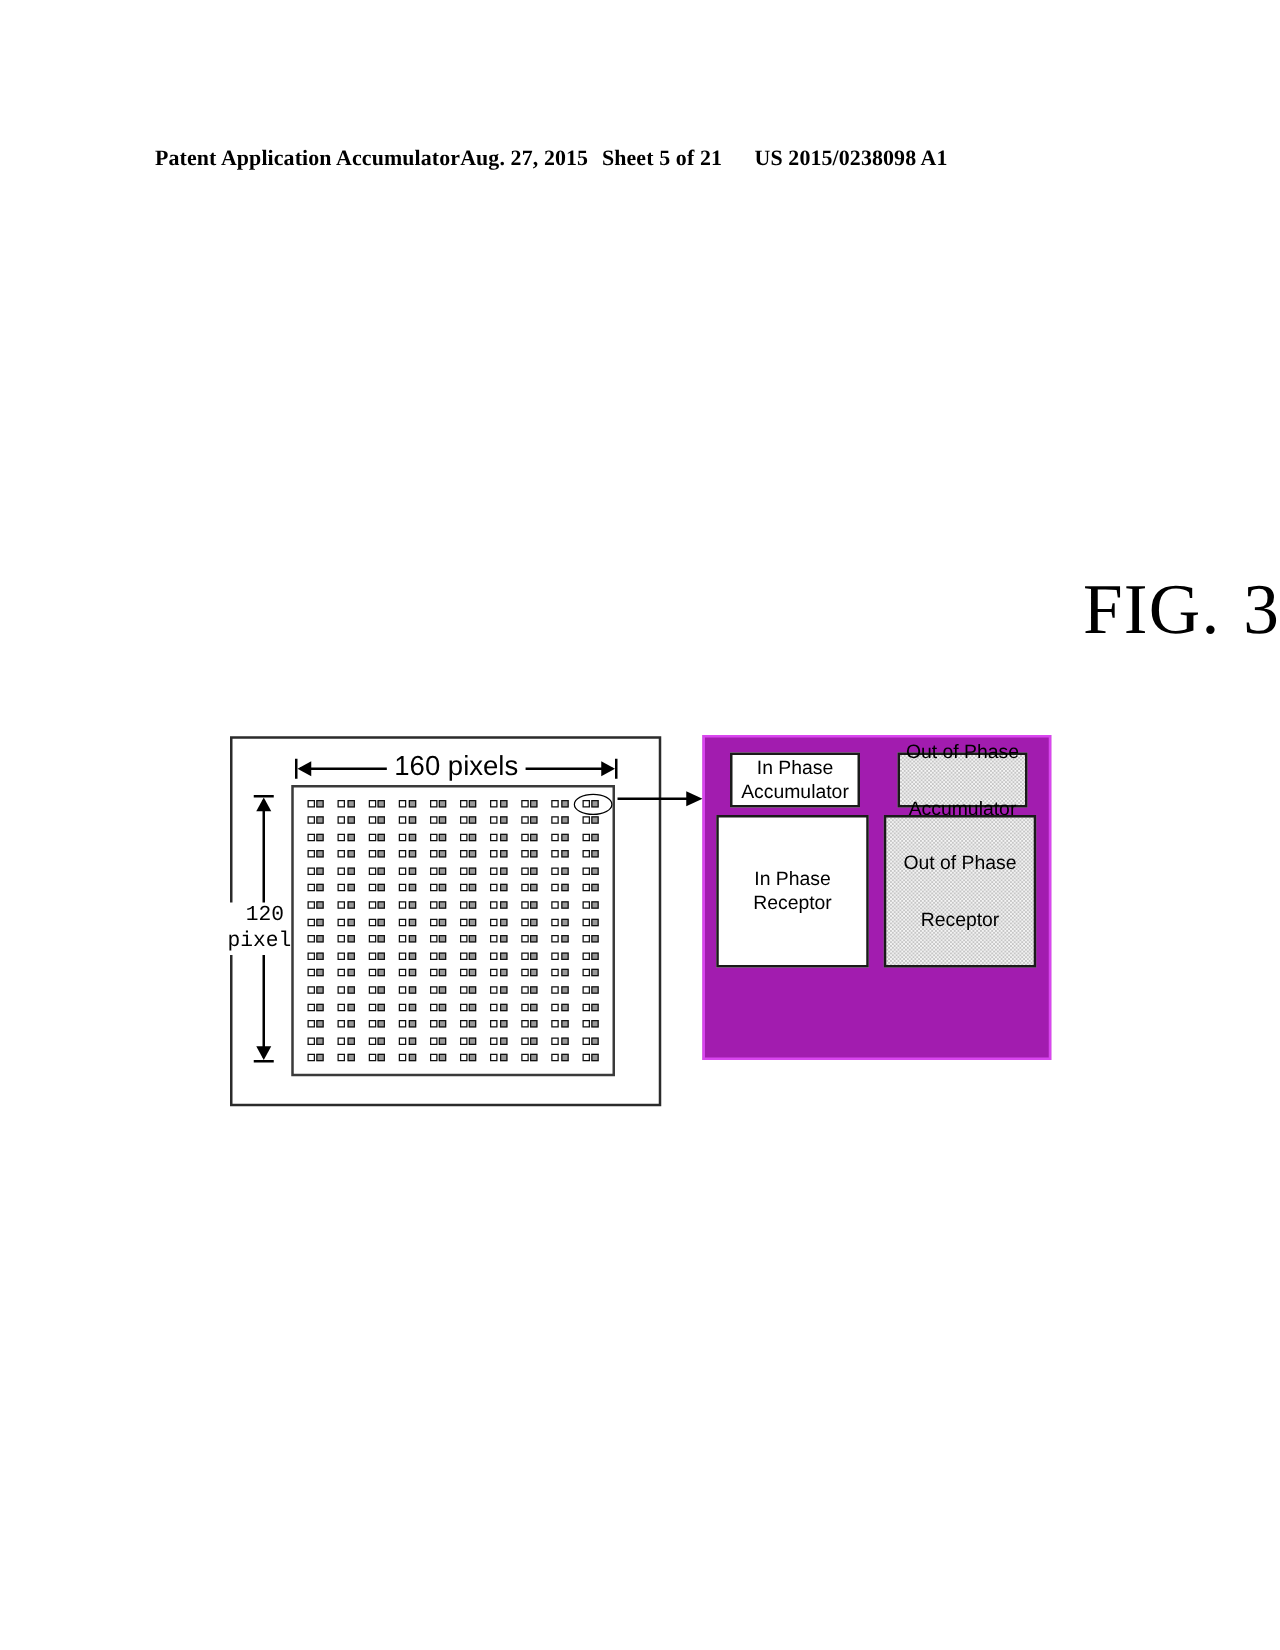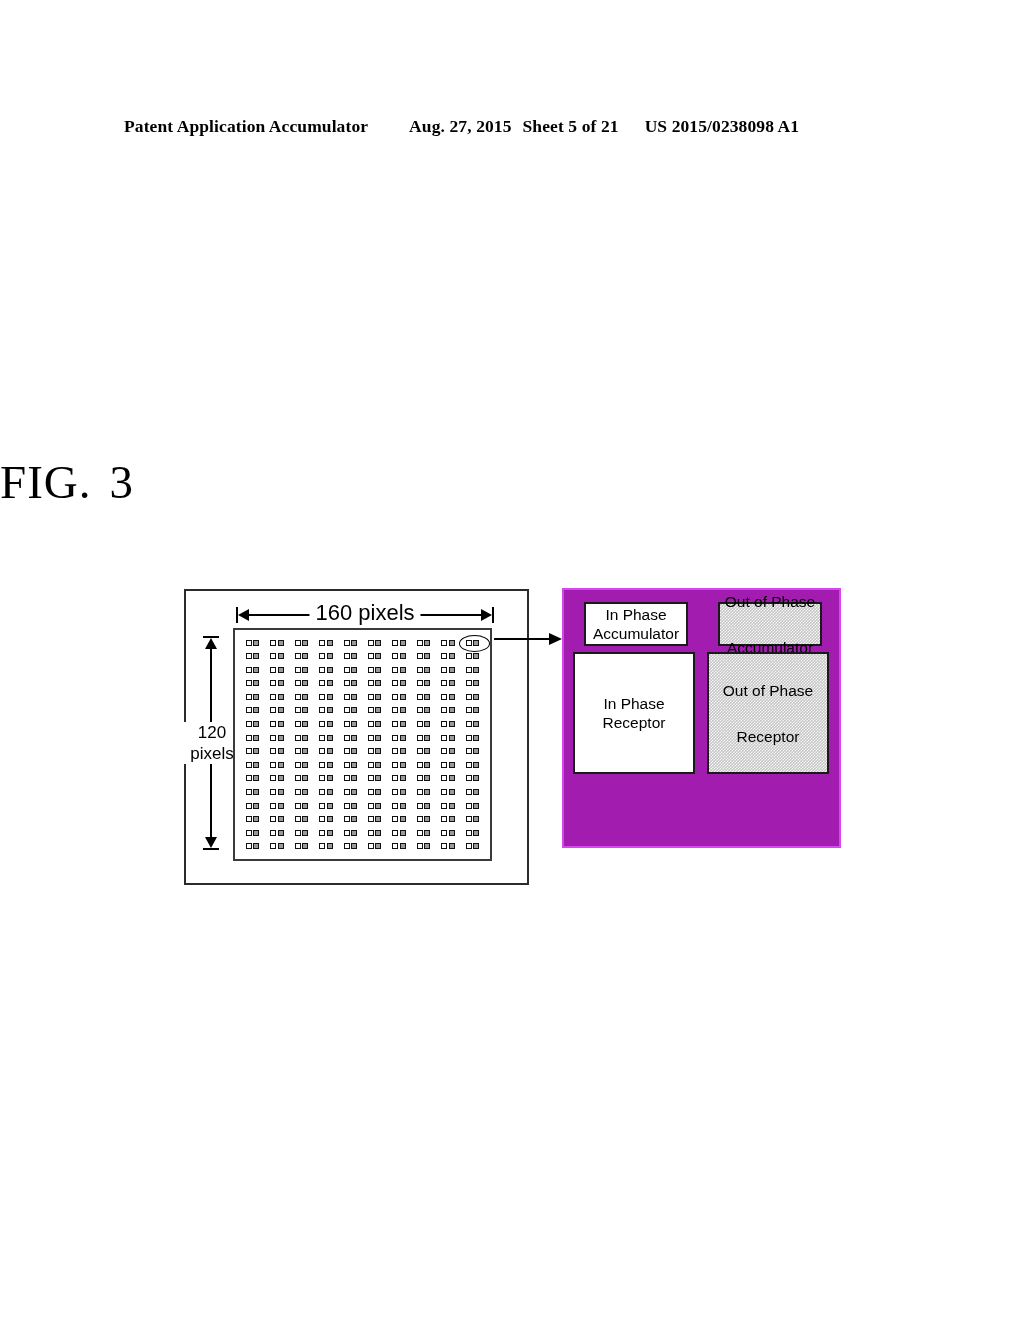--- a/index.html
+++ b/index.html
@@ -26,39 +26,38 @@
     font-family: "Liberation Serif", serif;
     font-weight: bold;
     font-size: 17.5px;
     letter-spacing: 0.1px;
     white-space: nowrap;
     display: flex;
     align-items: baseline;
   }
   #page-header .hdr-pub { }
   #page-header .hdr-date {
-    margin-left: 41px;
   }
   #page-header .hdr-sheet {
     margin-left: 11px;
     margin-top: 28px;
   }
   #page-header .hdr-docnum {
     margin-left: 26px;
   }
 
   
   #fig-title {
     position: absolute;
     top: 455px;
     left: 0;
     width: 1024px;
-    text-align: left;
+    text-align: right;
     font-family: "Liberation Serif", serif;
-    font-size: 47px;
+    font-size: 57px;
     letter-spacing: 1px;
   }
   #fig-title .fig-word { }
   #fig-title .fig-num { margin-left: 18px; }
 
   
   #drawing {
     position: absolute;
     left: 0;
     top: 0;
@@ -242,20 +241,21 @@
   }
   #dim-vertical-label {
     position: absolute;
     left: 182px;
     top: 722px;
     width: 60px;
     text-align: center;
     font-size: 17px;
     line-height: 21px;
     background: #ffffff;
+    font-family: Liberation Mono, monospace;
   }
   #dim-vertical-label span { display: block; }
 
   
   #connector-arrow {
     position: absolute;
     left: 494px;
     top: 632px;
     width: 68px;
     height: 14px;

